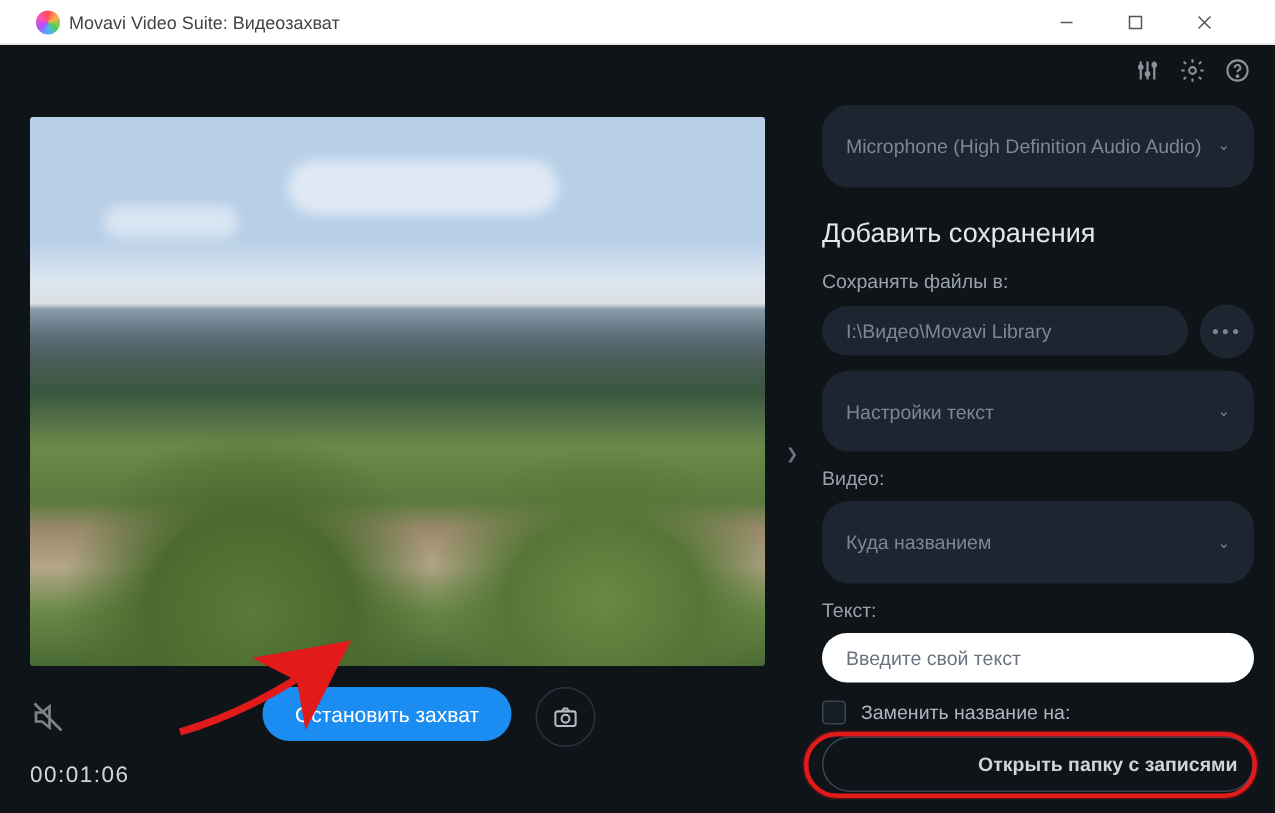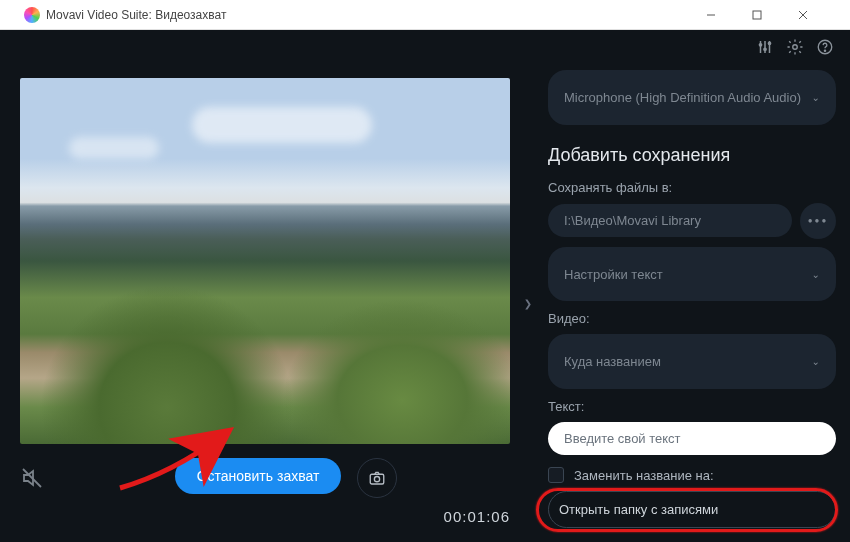--- a/index.html
+++ b/index.html
@@ -26,38 +26,38 @@
   }
   .cloud1 { position:absolute; left:35%; top:8%; width:180px; height:36px; background:#fff; opacity:.55; border-radius:40px; filter:blur(4px);}
   .cloud2 { position:absolute; left:10%; top:16%; width:90px; height:22px; background:#fff; opacity:.45; border-radius:30px; filter:blur(4px);}
   .controls { margin-top: 14px; display: flex; align-items: center; gap: 18px; }
   .mute { width: 24px; height: 24px; }
   .mute svg { stroke: #7a828a; fill: none; }
   .center-controls { flex: 1; display: flex; justify-content: center; align-items: flex-start; gap: 16px; position: relative; }
   .capture-btn { background: #1b8cf2; color: #fff; border: none; border-radius: 22px; padding: 10px 22px; font-size: 14px; cursor: pointer; }
   .camera-btn { width: 40px; height: 40px; border: 1px solid #2a3340; border-radius: 20px; background: transparent; display: flex; align-items: center; justify-content: center; cursor: pointer; }
   .camera-btn svg { stroke: #b5bcc4; fill: none; }
-  .timer { color: #cfd5db; font-size: 15px; letter-spacing: 1px; text-align: right; margin-top: 10px; }
+  .timer { color: #cfd5db; font-size: 15px; letter-spacing: 1px; text-align: left; margin-top: 10px; }
 
   .arrow-annot { position: absolute; left: 50px; bottom: 0px; width: 160px; height: 80px; pointer-events: none; }
 
   .collapse-handle { width: 12px; display:flex; align-items:center; justify-content:center; color:#6a7280; cursor:pointer; font-size:10px;}
 
   .right { flex: 1; padding: 6px 14px 14px 14px; display: flex; flex-direction: column; gap: 8px; color: #aeb6bf; font-size: 13px; }
   .section-label { font-size: 13px; color: #9aa3ad; margin-top: 2px; }
   .section-title { font-size: 18px; color: #e4e8ed; font-weight: 500; margin-top: 12px; margin-bottom: 4px; }
   .path-row { display: flex; gap: 8px; align-items: center; }
   .field, .select { background: #1c2530; border: none; border-radius: 18px; padding: 9px 16px; color: #7e8791; font-size: 13px; flex: 1; display: flex; align-items: center; justify-content: space-between; cursor: pointer; }
   .input-field { background: #ffffff; border: none; border-radius: 18px; padding: 9px 16px; color: #7e8791; font-size: 13px; width: 100%; outline: none; }
   .input-field::placeholder { color: #6a737d; }
   .browse-btn { width: 36px; height: 36px; border-radius: 18px; background: #1c2530; display: flex; align-items: center; justify-content: center; cursor: pointer; color: #7e8791; letter-spacing: 2px; font-size: 8px;}
   .chev { font-size: 10px; color: #7e8791; }
-  .checkbox-row { display: flex; align-items: center; gap: 10px; margin-top: 4px; }
+  .checkbox-row { display: flex; align-items: flex-start; gap: 10px; margin-top: 4px; }
   .checkbox { width: 16px; height: 16px; border: 1.5px solid #3a4552; border-radius: 3px; background: #161c24; cursor: pointer; }
-  .open-folder-btn { margin-top: auto; background: transparent; border: 1.5px solid #3a4552; border-radius: 22px; padding: 10px; color: #cfd5db; font-size: 13px; cursor: pointer; text-align: left; }
+  .open-folder-btn { margin-top: auto; background: transparent; border: 1.5px solid #3a4552; border-radius: 22px; padding: 10px; color: #cfd5db; font-size: 13px; cursor: pointer; text-align: right; font-weight: bold; }
   .highlight-ring { position: absolute; right: 12px; bottom: 10px; width: 302px; height: 44px; border: 3px solid #e21a1a; border-radius: 24px; pointer-events: none; box-shadow: 0 0 2px #e21a1a; }
   .app { position: relative; }
 </style>
 </head>
 <body>
 
 <div class="titlebar">
   <div class="app-icon"></div>
   <div class="titlebar-title">Movavi Video Suite: Видеозахват</div>
   <div class="winbtn">

